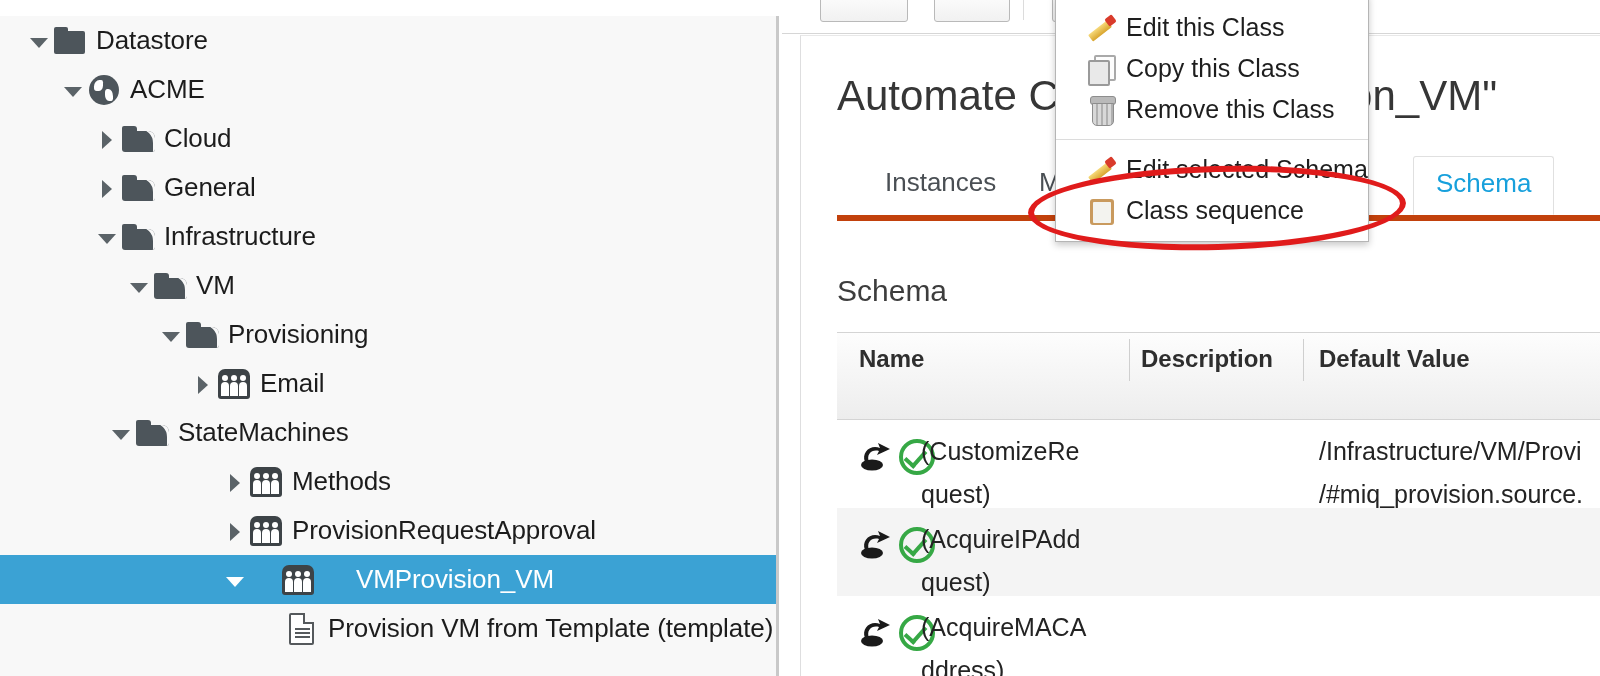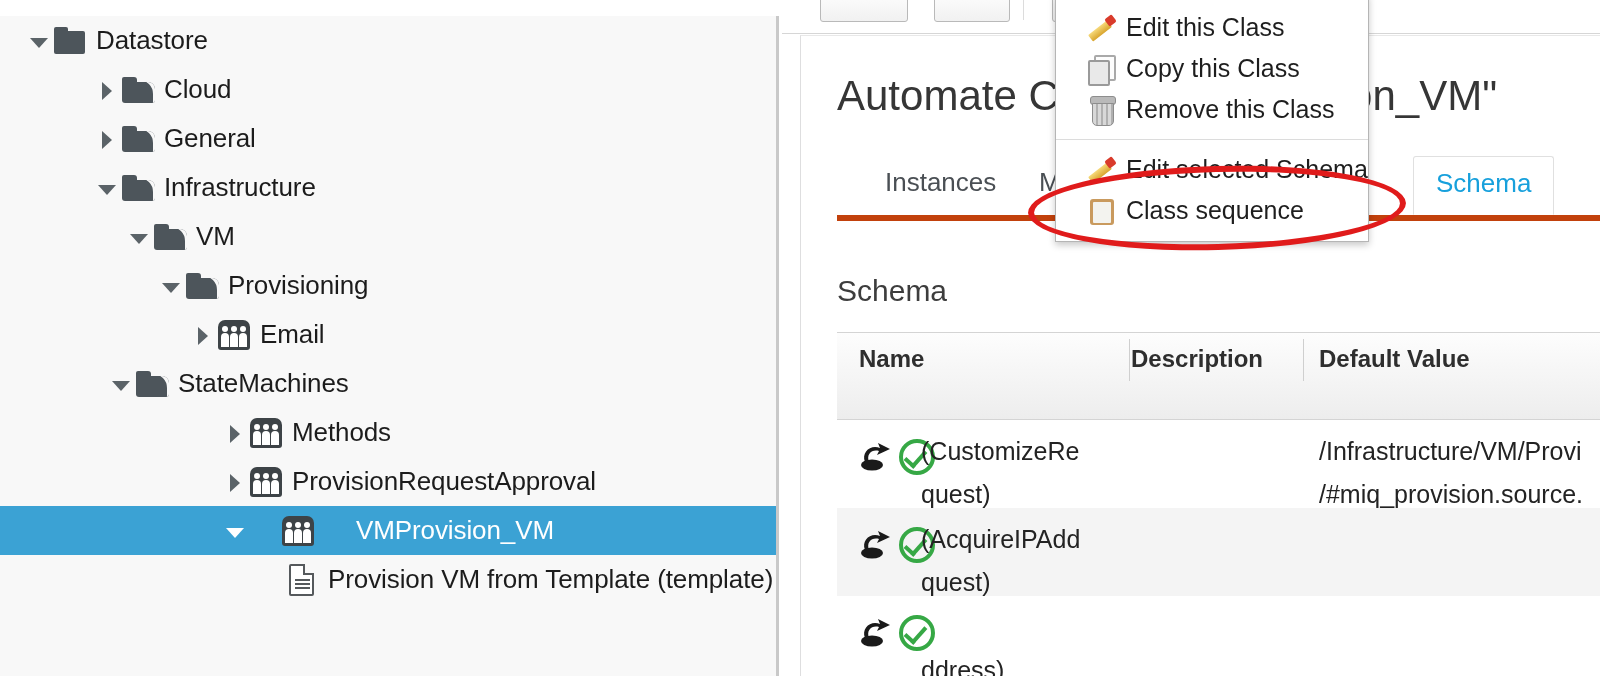--- a/index.html
+++ b/index.html
@@ -239,21 +239,21 @@
     background: linear-gradient(to bottom,#fdfdfd 0%,#ededed 100%);
     border-top: 1px solid #d4d4d4;
     border-bottom: 1px solid #d4d4d4;
   }
   .th {
     position: absolute; top: 12px;
     font-size: 24px; font-weight: bold; color: #2e2e2e;
     white-space: nowrap;
   }
   #th-name { left: 22px; }
-  #th-desc { left: 294px; text-align: right; }
+  #th-desc { left: 304px; text-align: right; }
   #th-default { left: 482px; }
   .th-div {
     position: absolute; top: 6px;
     width: 1px; height: 42px; background: #cfcfcf;
   }
   #th-div-1 { left: 292px; }
   #th-div-2 { left: 466px; }
 
   .trow {
     position: relative;
@@ -399,20 +399,27 @@
   <div id="tree-panel">
 
     <div class="tree-row" style="padding-left:26px">
       <span class="twisty open"></span>
       <span class="tree-icon">
           <span class="ico-folder-solid"></span>
         </span>
       <span class="tree-label">Datastore</span>
     </div>
 
+    <div class="tree-row" style="padding-left:60px">
+      <span class="twisty open"></span>
+      <span class="tree-icon">
+          <span class="ico-globe"></span>
+        </span>
+      <span class="tree-label">ACME</span>
+    </div>
 
     <div class="tree-row" style="padding-left:94px">
       <span class="twisty closed"></span>
       <span class="tree-icon">
           <span class="ico-folder-open"></span>
         </span>
       <span class="tree-label">Cloud</span>
     </div>
 
     <div class="tree-row" style="padding-left:94px">
@@ -580,21 +587,21 @@
 
         <div class="trow">
           <span class="ico-sm">
             <svg width="34" height="30" viewBox="0 0 34 30">
               <ellipse cx="13" cy="23" rx="11" ry="5.5" fill="#1a1a1a"></ellipse>
               <path d="M6 20 C2 10 12 2 21 6 L19 1 L31 7 L18 13 L20 9 C13 7 7 12 10 20 Z" fill="#1a1a1a"></path>
             </svg>
           </span>
           <span class="ico-check"></span>
           <span class="cell-name">
-            <br>
+            <span>(AcquireMACA</span><br>
             <span>ddress)</span>
           </span>
           <span class="cell-default"></span>
         </div>
 
       </div>
     </div>
   </div>
 
   <div id="context-menu">

